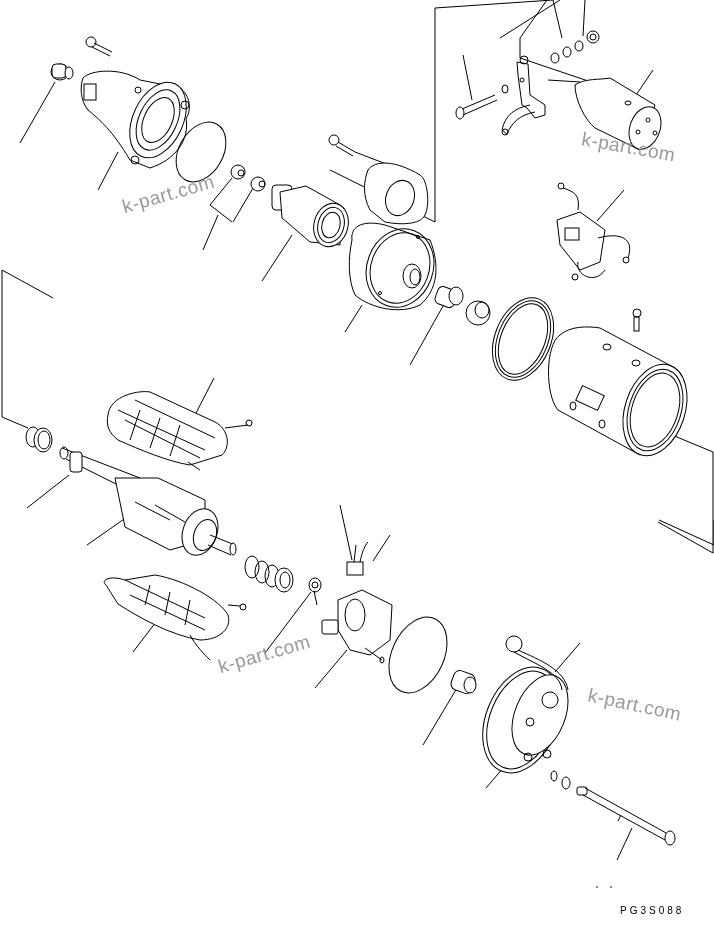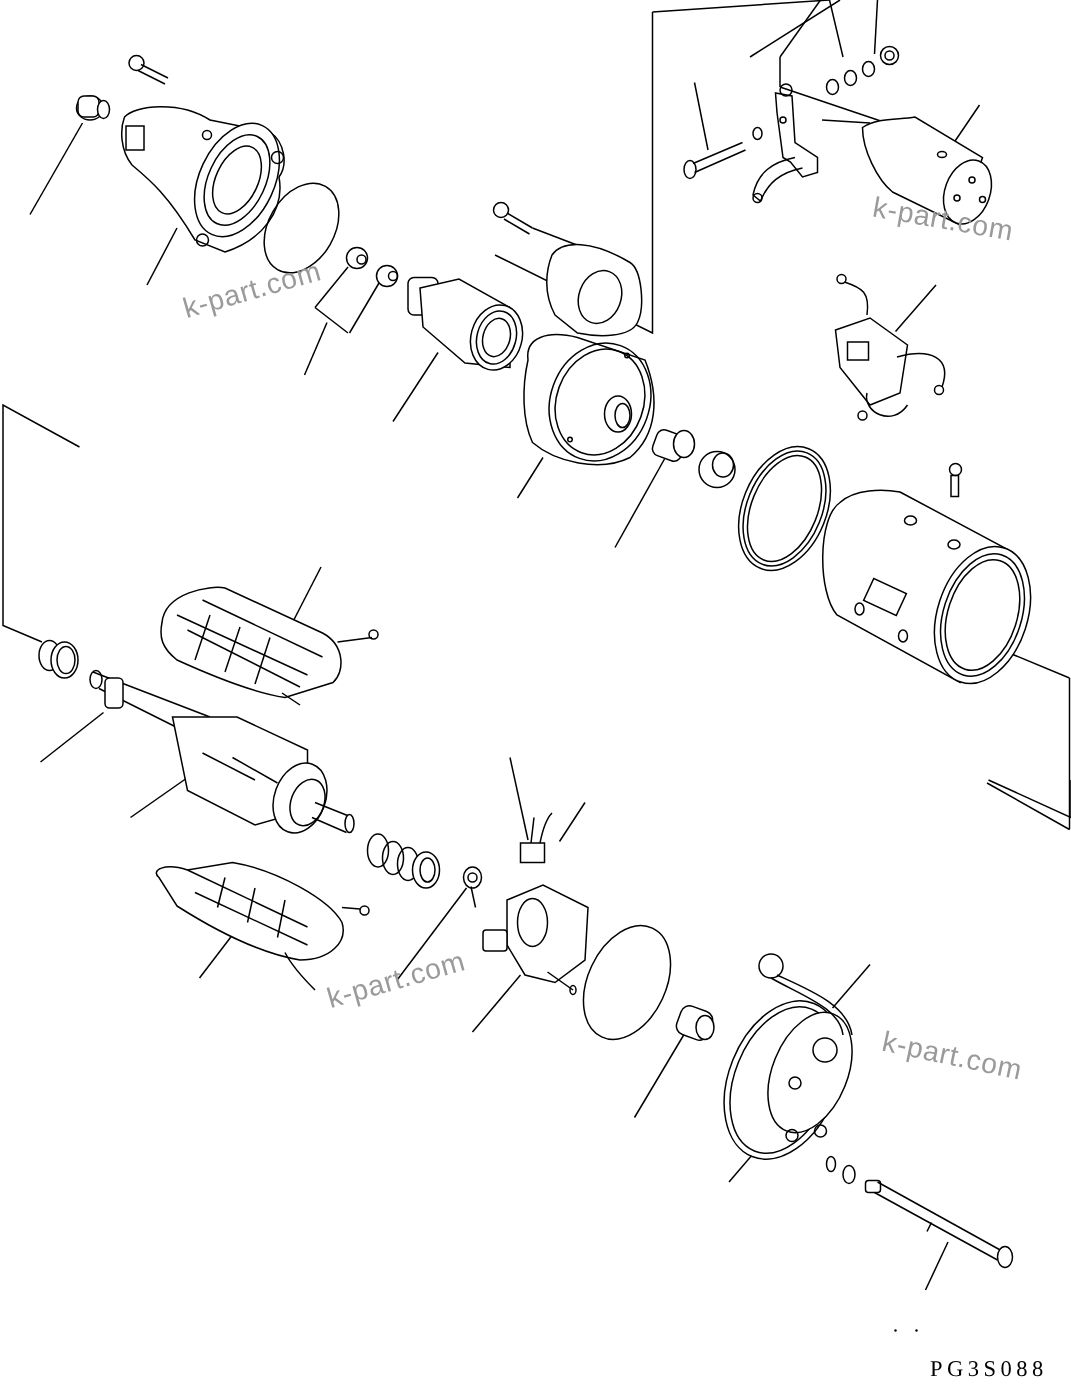--- a/index.html
+++ b/index.html
@@ -2,21 +2,21 @@
 <html><head>
 <meta charset="utf-8">
 <style>
   html, body { margin:0; padding:0; background:#ffffff; }
   body { width:714px; height:929px; position:relative; overflow:hidden; font-family:"Liberation Sans", sans-serif; }
   #stage { position:absolute; left:0; top:0; width:714px; height:929px; }
   svg { position:absolute; left:0; top:0; }
   .ln { stroke:#000; stroke-width:1; fill:none; }
   .pt { stroke:#000; stroke-width:1; fill:#fff; }
   .wm { position:absolute; color:#9a9a9a; font-family:"Liberation Sans", sans-serif; font-size:19px; letter-spacing:0.5px; white-space:nowrap; transform-origin:left bottom; }
-  .code { position:absolute; left:620px; top:905px; font-family:Liberation Serif, serif; font-size:15px; letter-spacing:3px; color:#000; }
+  .code { position:absolute; left:620px; top:905px; font-family:Liberation Sans, sans-serif; font-size:10px; letter-spacing:3px; color:#000; }
 </style>
 </head>
 <body>
 
 <div id="stage">
 <svg width="714" height="929" viewBox="0 0 714 929">
 
   <g class="ln">
     <line x1="55" y1="82" x2="20" y2="143"></line>
     <line x1="118" y1="152" x2="98" y2="190"></line>

